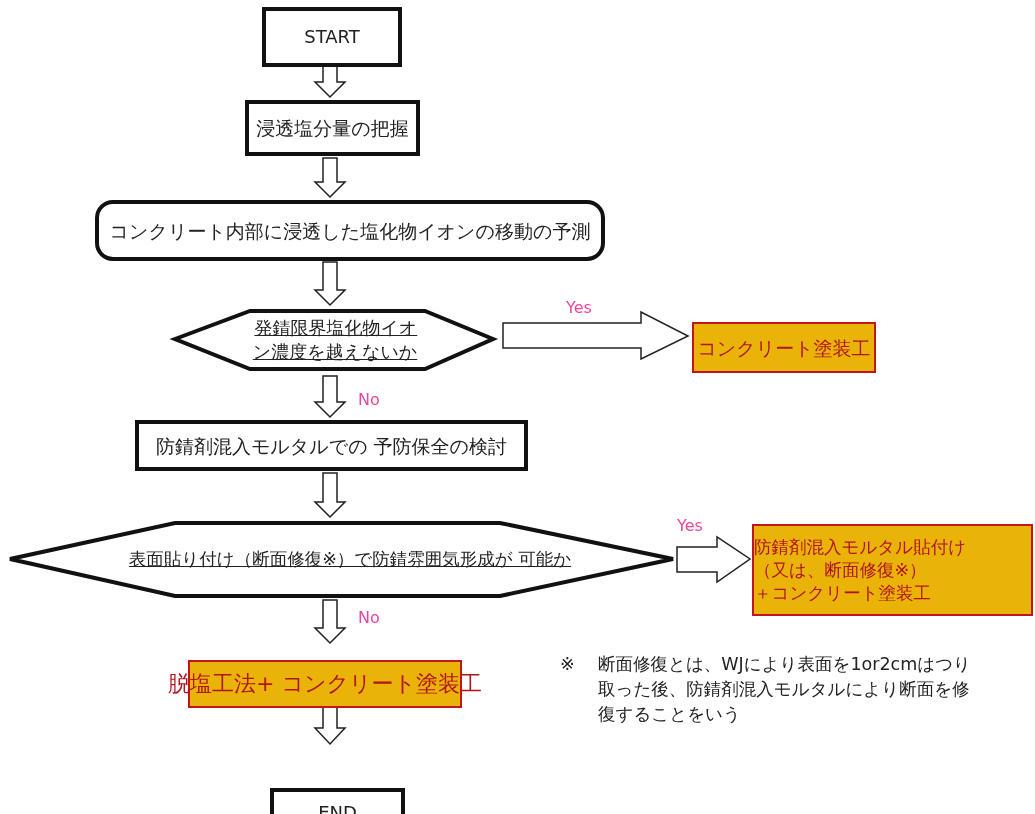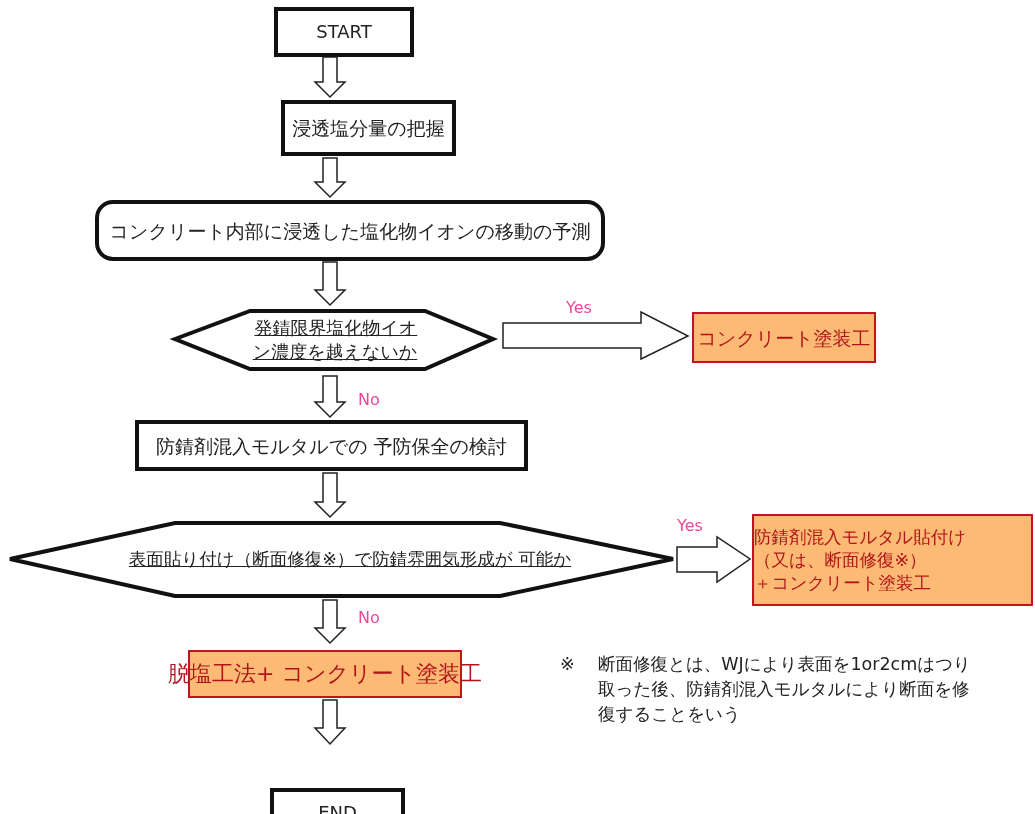--- a/index.html
+++ b/index.html
@@ -2,21 +2,21 @@
 <html><head>
 <meta charset="utf-8">
 <style>
   html, body { margin:0; padding:0; background:#ffffff; }
   body { width:1035px; height:814px; position:relative; overflow:hidden;
          font-family: "DejaVu Sans", "Liberation Sans", sans-serif; color:#222; }
   svg.shapes { position:absolute; left:0; top:0; width:1035px; height:814px; }
   .node { position:absolute; box-sizing:border-box; display:flex; align-items:center; justify-content:center;
           text-align:center; font-size:18px; line-height:22px; white-space:nowrap; }
   .box { border:4px solid #111; background:#fff; }
-  .red { border:2.5px solid #c0151c; color:#b0141a; background:#fdba74; }
+  .red { border:2.5px solid #c0151c; color:#b0141a; background:#eab308;margin-top:10px; }
   .lbl { position:absolute; font-size:16px; color:#ec4899; }
   .note { position:absolute; left:560px; top:652px; width:470px; font-size:17.5px; line-height:25px; color:#222; }
   .note .mark { position:absolute; left:0; top:0; }
   .note .body { margin-left:38px; white-space:pre-line; }
   .hextext { position:absolute; display:flex; align-items:center; justify-content:center; text-align:right;
              font-size:18px; line-height:24px; white-space:pre-line;text-decoration:underline; }
 </style>
 </head>
 <body>
 
@@ -34,25 +34,25 @@
 
   <g fill="#fff" stroke="#222" stroke-width="1.5">
     <path d="M503 323 L641 323 L641 312 L688 336 L641 359 L641 348 L503 348 Z"></path>
     <path d="M677 547 L717 547 L717 537 L750 559 L717 582 L717 572 L677 572 Z"></path>
   </g>
 
   <polygon points="175,339 250,311 425,311 493,339 425,369 250,369" fill="#fff" stroke="#111" stroke-width="4"></polygon>
   <polygon points="10,559 175,523 500,523 673,559 500,596 175,596" fill="#fff" stroke="#111" stroke-width="4"></polygon>
 </svg>
 
-<div class="node box" style="left:262px; top:7px; width:140px; height:50px;margin-left:12px;">
+<div class="node box" style="left:262px; top:7px; width:140px; height:60px;">
   <span>START</span>
 </div>
 
-<div class="node box" style="left:245px; top:100px; width:175px; height:56px; font-size:19px;margin-left:36px;">
+<div class="node box" style="left:245px; top:100px; width:175px; height:56px; font-size:19px;">
   <span>浸透塩分量の把握</span>
 </div>
 
 <div class="node box" style="left:95px; top:200px; width:510px; height:61px; font-size:19px;border-radius:18px;">
   <span>コンクリート内部に浸透した塩化物イオンの移動の予測</span>
 </div>
 
 <div class="hextext" style="left:230px; top:312px; width:210px; height:56px;">発錆限界塩化物イオ
 ン濃度を越えないか</div>
 

